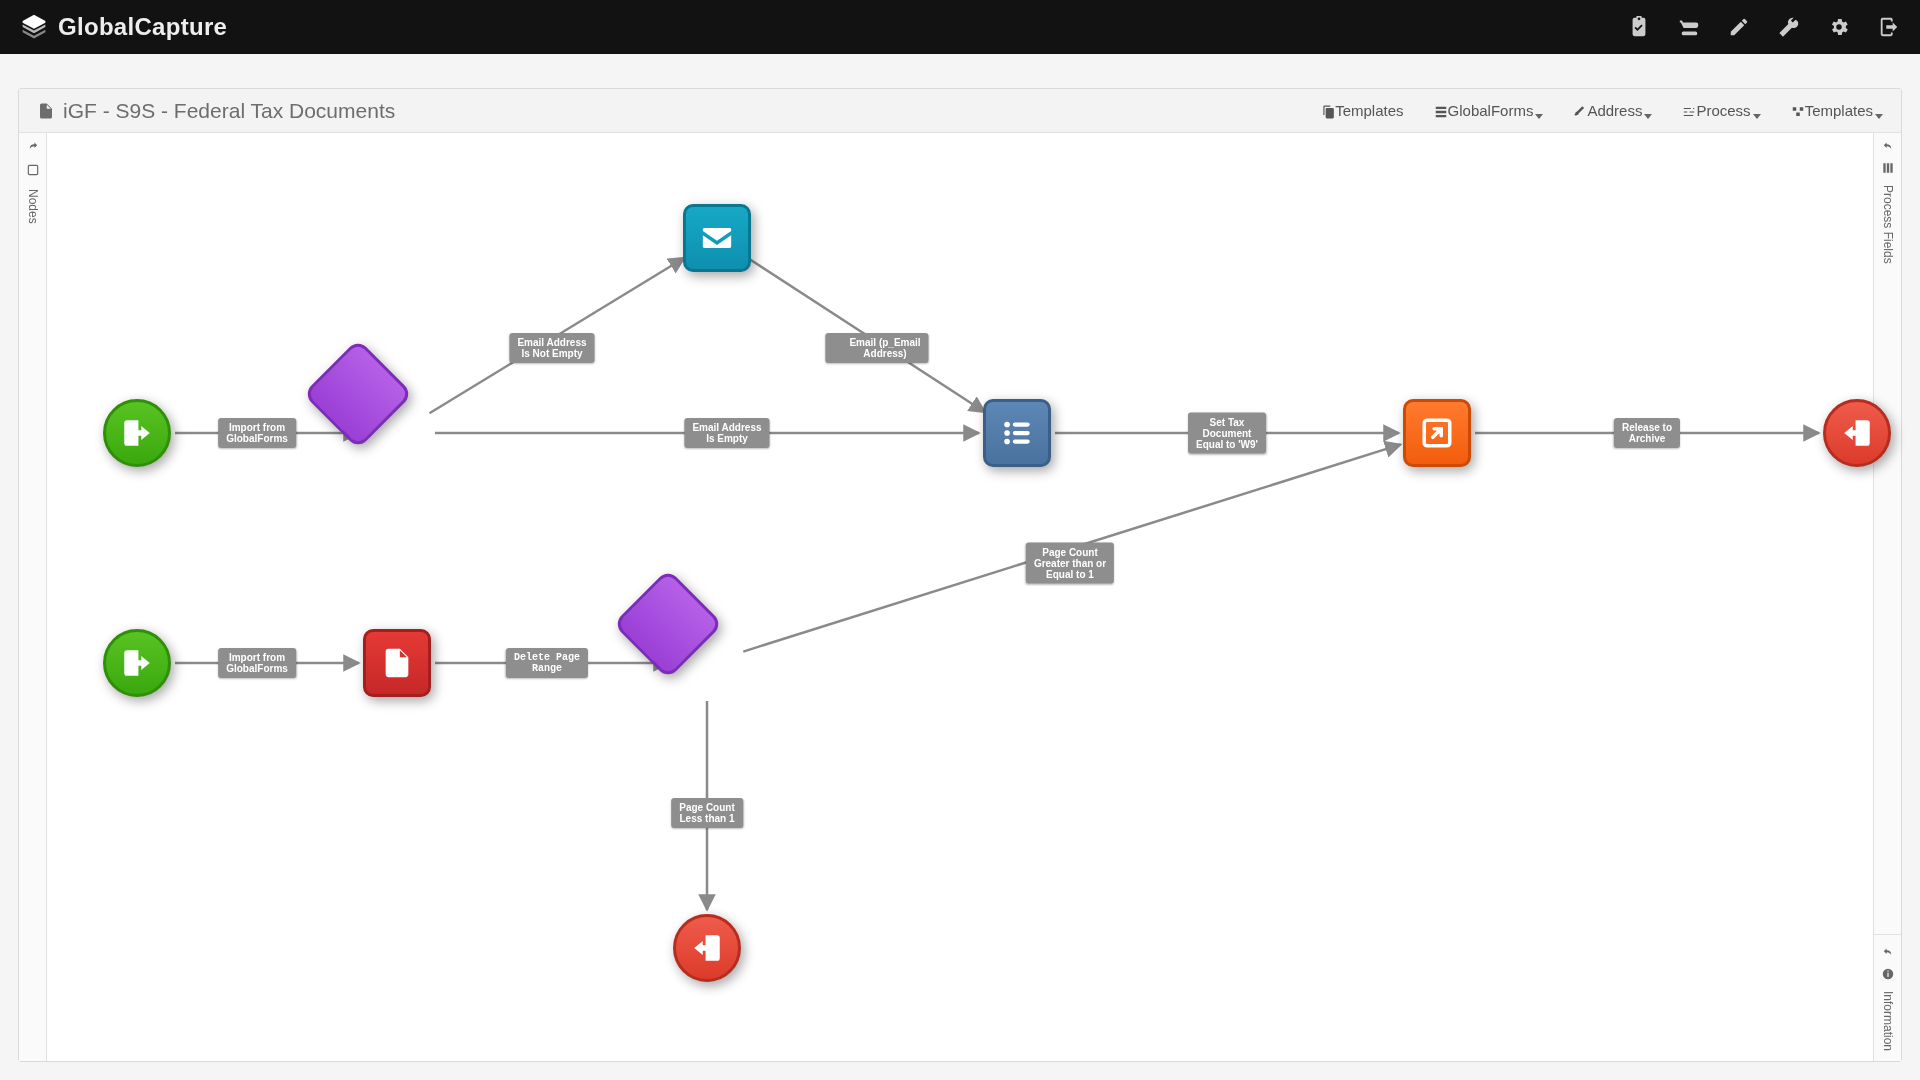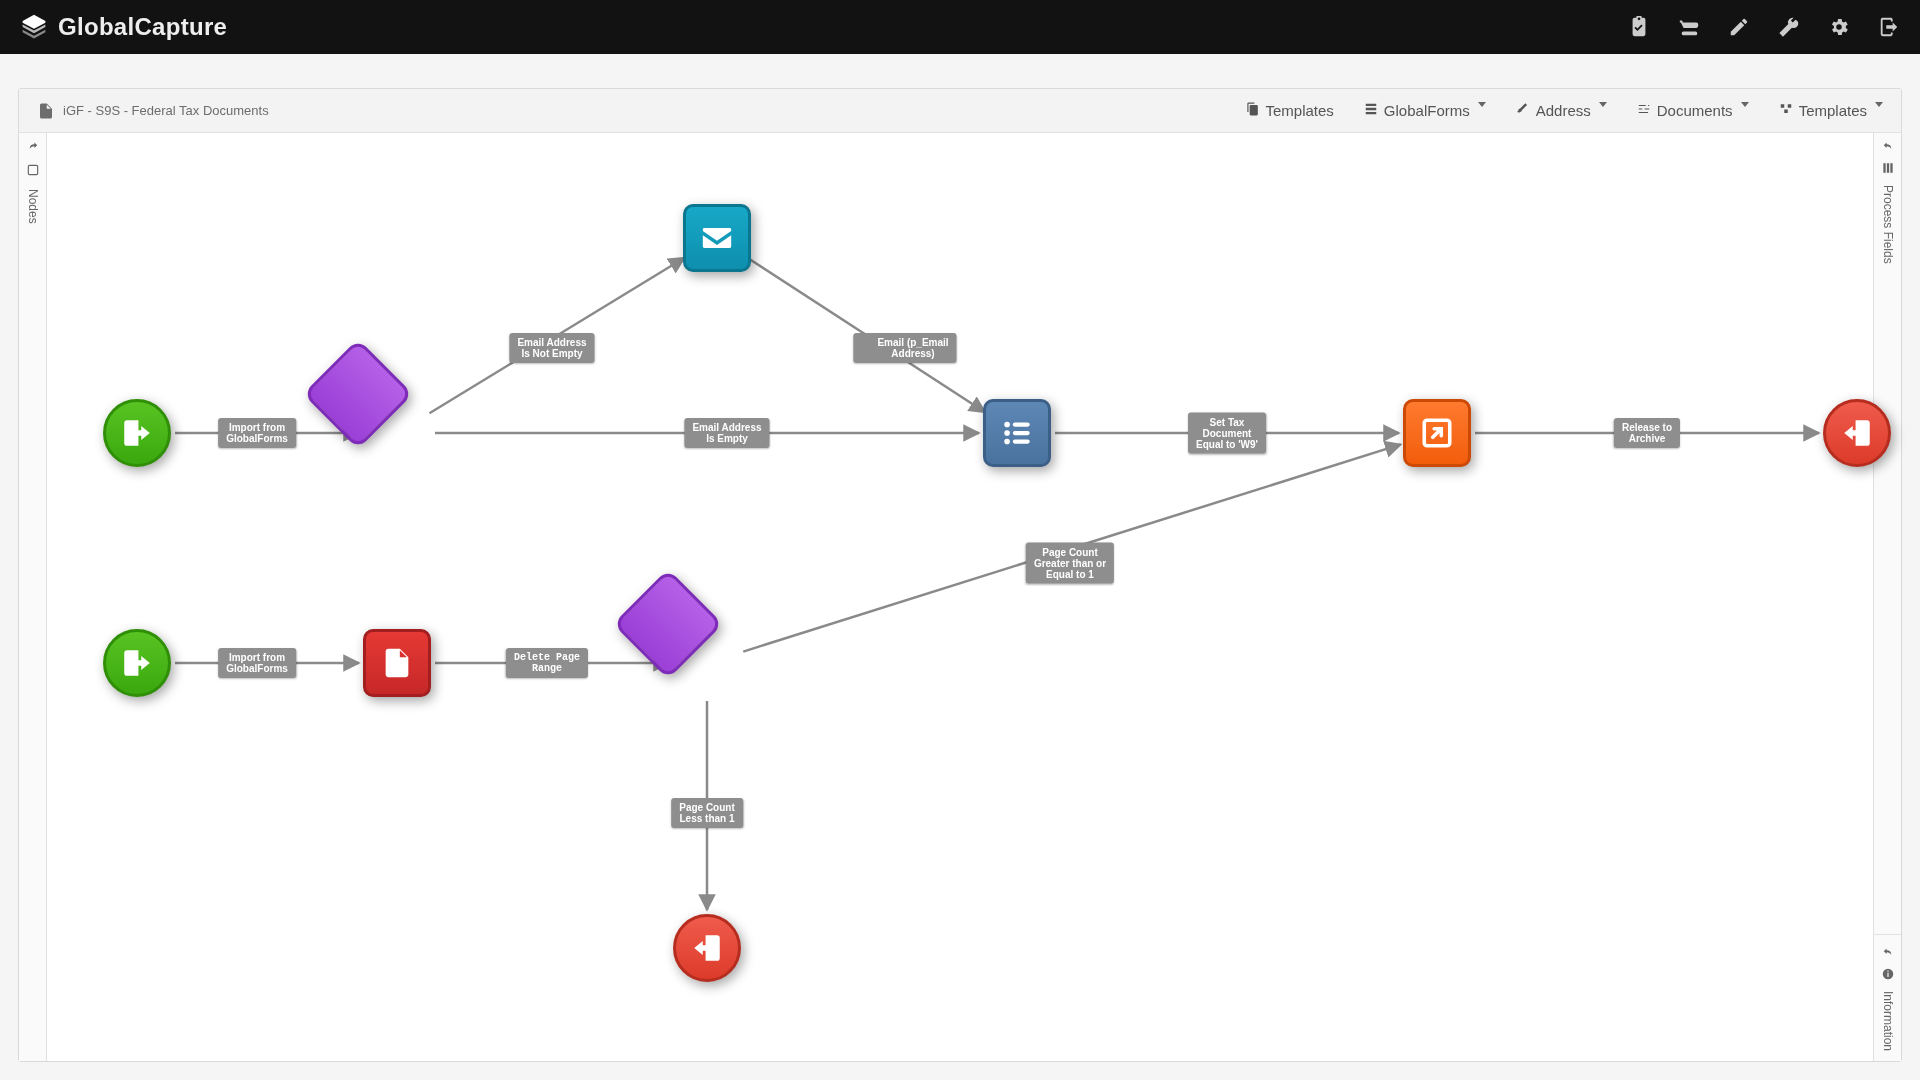--- a/index.html
+++ b/index.html
@@ -6,23 +6,23 @@
   
   .topbar{position:absolute;left:0;top:0;width:1920px;height:54px;background:#121212;color:#eee;display:flex;align-items:center;justify-content:space-between;padding:0 20px;box-sizing:border-box}
   .brand{display:flex;align-items:center;gap:10px;font-size:24px;font-weight:600;letter-spacing:.3px}
   .brand-logo{width:28px;height:28px}
   .top-icons{display:flex;gap:28px;align-items:center}
   .top-icons svg{width:22px;height:22px;fill:#ccc;cursor:pointer}
 
   
   .card{position:absolute;left:18px;top:88px;right:18px;bottom:18px;background:#fff;border:1px solid #d9d9d9;border-radius:3px}
   .card-header{position:absolute;left:0;top:0;right:0;height:44px;background:#f3f3f3;border-bottom:1px solid #e1e1e1;display:flex;align-items:center;justify-content:space-between;padding:0 18px;box-sizing:border-box}
-  .doc-title{display:flex;align-items:center;gap:8px;font-size:13px;color:#6d6d6d}
+  .doc-title{display:flex;align-items:center;gap:8px;font-size:21px;color:#6d6d6d}
   .hdr-menus{display:flex;gap:30px;align-items:center;font-size:15px;color:#555}
-  .hdr-menus .menu{display:flex;align-items:flex-start;gap:6px;cursor:pointer}
+  .hdr-menus .menu{display:flex;align-items:flex-end;cursor:pointer}
   .hdr-menus svg{width:14px;height:14px;fill:#555}
   .caret{display:inline-block;margin-left:2px;width:0;height:0;border-left:4px solid transparent;border-right:4px solid transparent;border-top:5px solid #666}
 
   
   .rail{position:absolute;top:44px;bottom:0;width:28px;background:#fafafa;border-color:#e1e1e1;display:flex;flex-direction:column;align-items:center;padding-top:8px;gap:8px;box-sizing:border-box}
   .rail-left{left:0;border-right:1px solid #e1e1e1}
   .rail-right{right:0;border-left:1px solid #e1e1e1}
   .rail-label{writing-mode:vertical-rl;font-size:12px;color:#666;margin-top:4px}
   .rail svg{width:14px;height:14px;fill:#666}
   .rail-sep{width:100%;height:0;border-top:1px solid #e1e1e1;margin:4px 0}
@@ -110,21 +110,21 @@
         <svg viewBox="0 0 24 24">
             <path d="M7 17a3 3 0 0 0 3-3l9-9-3-3-9 9a3 3 0 0 0-3 3c0 2-2 2-2 2 1 2 3 3 5 1z"></path>
           </svg>
         <span>Address</span>
           <span class="caret"></span>
       </div>
       <div class="menu">
         <svg viewBox="0 0 24 24">
             <path d="M3 5h12v2H3zm16 0h2v2h-2zM3 11h6v2H3zm10 0h8v2h-8zM3 17h16v2H3z"></path>
           </svg>
-        <span>Documents</span>
+        <span>Process</span>
           <span class="caret"></span>
       </div>
       <div class="menu">
         <svg viewBox="0 0 24 24">
             <path d="M3 4h6v6H3zm12 0h6v6h-6zM9 13h6v6H9z"></path>
           </svg>
         <span>Templates</span>
           <span class="caret"></span>
       </div>
     </div>
@@ -252,21 +252,21 @@
             <use href="#ic-exit"></use>
           </svg>
         </div>
       </div>
       <div class="edge-label" style="left: 210px; top: 300px;">Import from
 GlobalForms</div>
       <div class="edge-label" style="left: 505px; top: 215px;">Email Address
 Is Not Empty</div>
       <div class="edge-label" style="left: 680px; top: 300px;">Email Address
 Is Empty</div>
-      <div class="edge-label" style="left: 858px; top: 215px; padding-left: 24px;">Email (p_Email
+      <div class="edge-label" style="left: 830px; top: 215px; padding-left: 24px;">Email (p_Email
 Address)</div>
       <div class="edge-label" style="left: 1180px; top: 300px;">Set Tax
 Document
 Equal to 'W9'</div>
       <div class="edge-label" style="left: 1600px; top: 300px;">Release to
 Archive</div>
       <div class="edge-label" style="left: 210px; top: 530px;">Import from
 GlobalForms</div>
       <div class="edge-label" style="left: 500px; top: 530px; font-family: Liberation Mono, monospace;">Delete Page
 Range</div>

